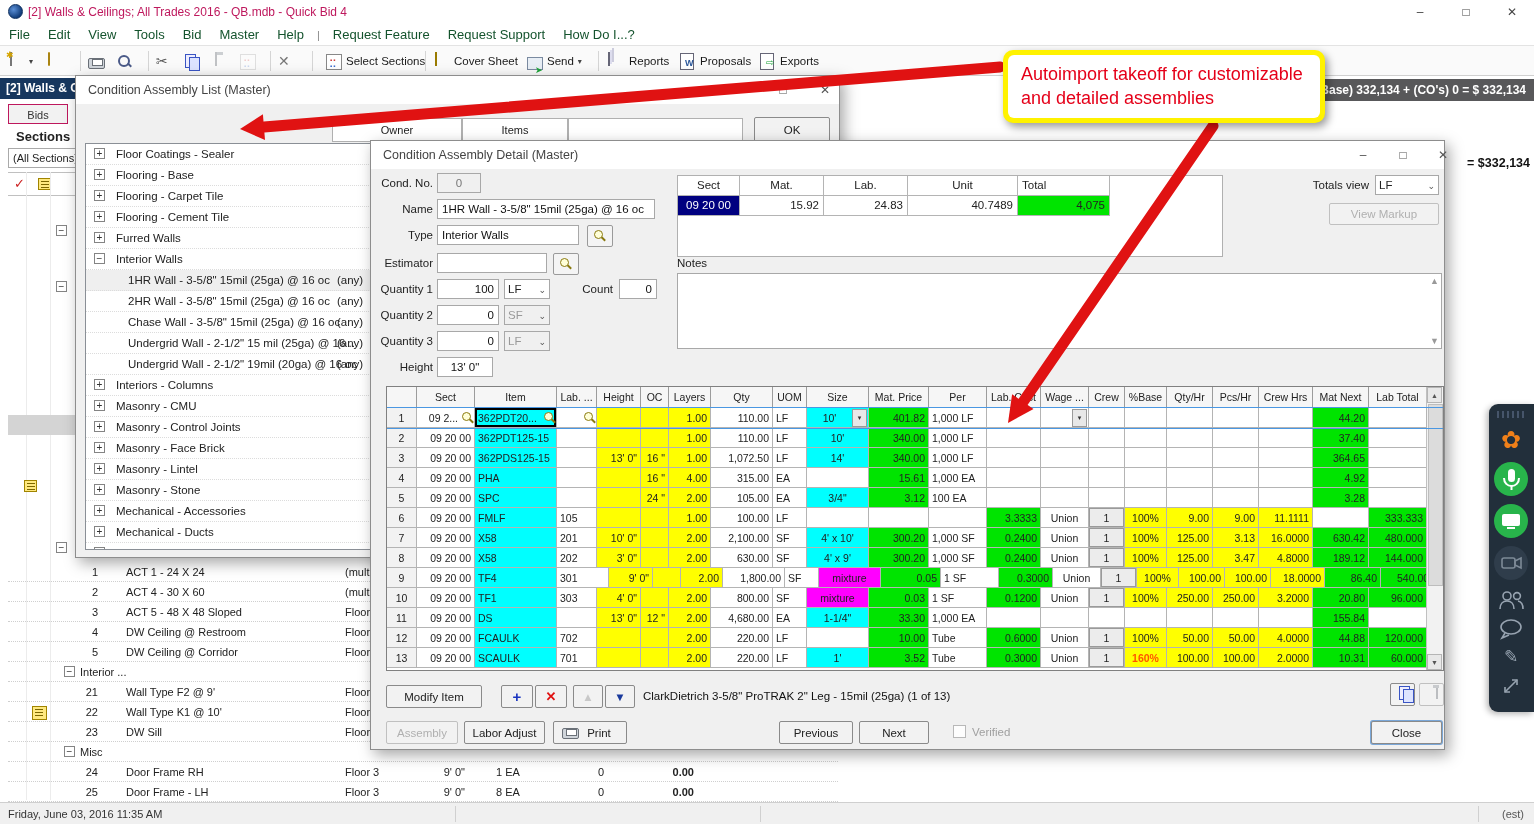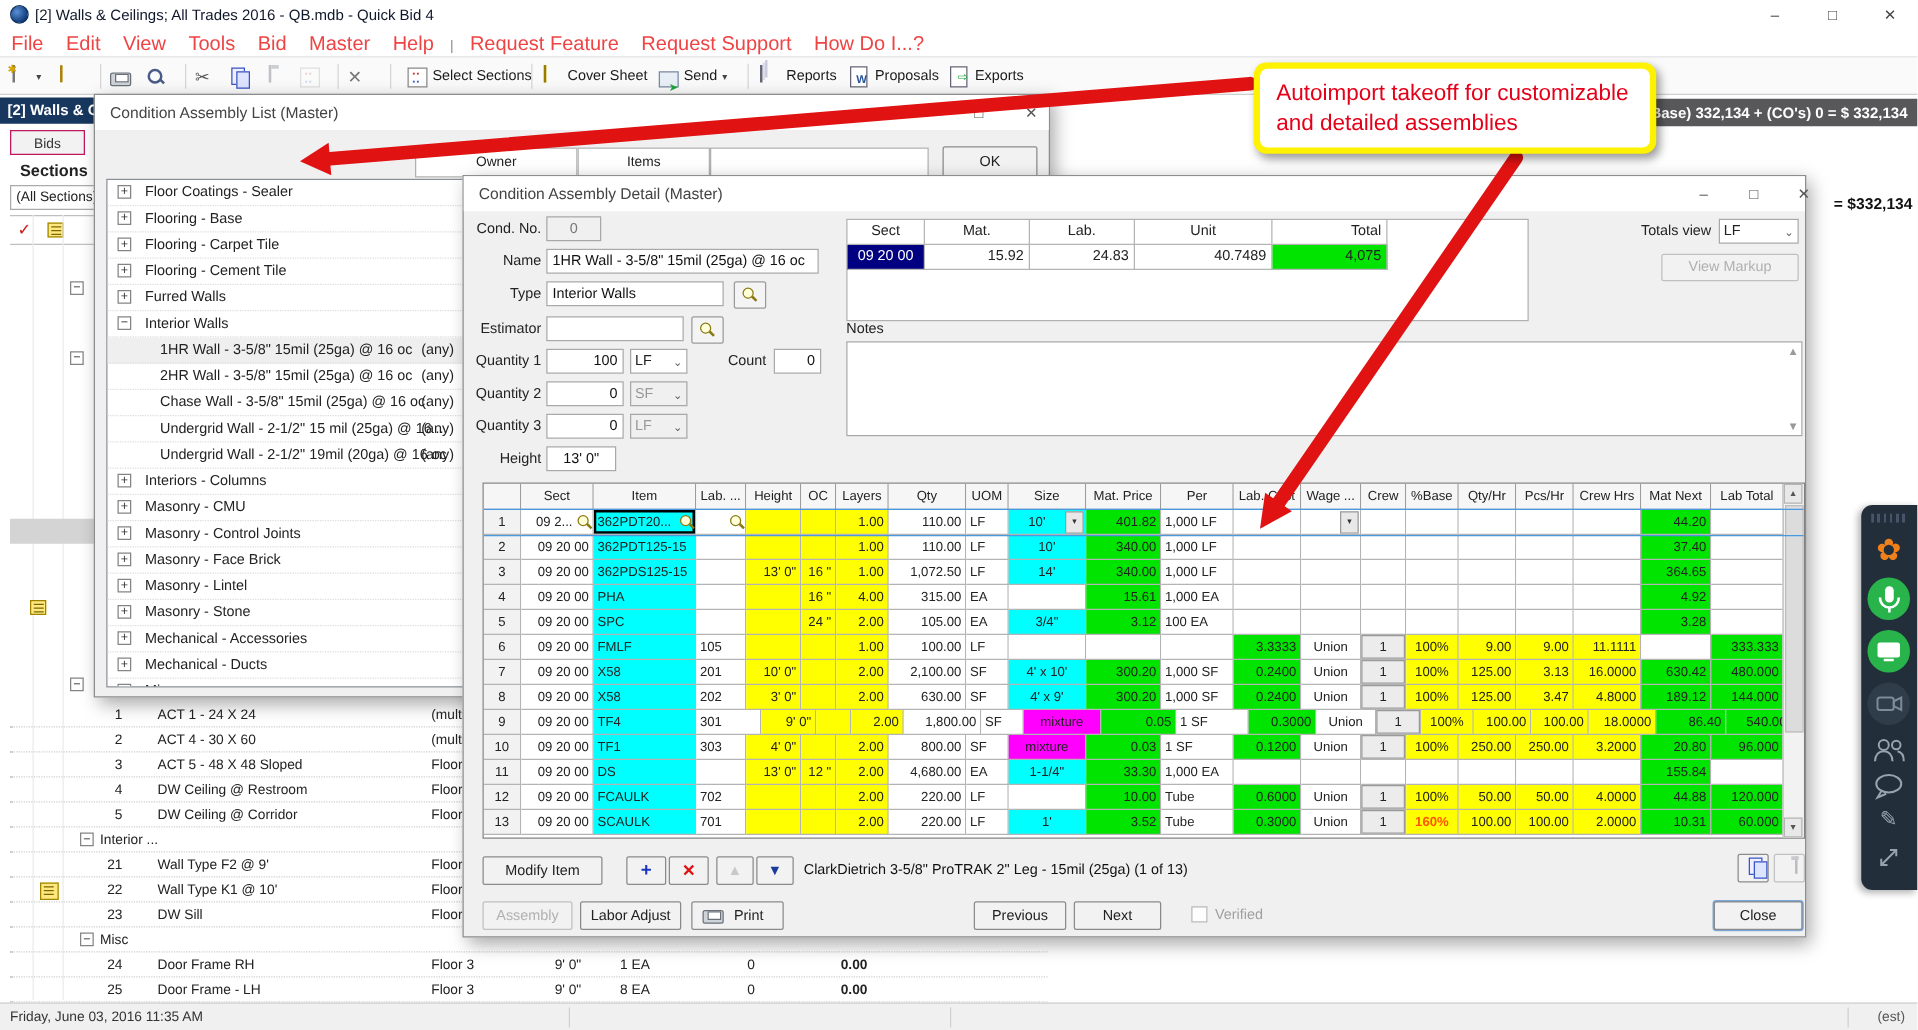--- a/index.html
+++ b/index.html
@@ -1,26 +1,26 @@
 <!DOCTYPE html>
 <html><head>
 <meta charset="utf-8">
 <style>
   html,body{margin:0;padding:0;background:#fff;}
   body{width:1534px;height:824px;position:relative;overflow:hidden;
        font-family:"Liberation Sans","DejaVu Sans",sans-serif;font-size:11px;color:#222;}
   .abs{position:absolute;box-sizing:border-box;}
   
   .titlebar{left:0;top:0;width:1534px;height:24px;background:#fff;}
-  .title-text{left:28px;top:5px;color:#0f172a;font-size:12px;}
+  .title-text{left:28px;top:5px;color:#be185d;font-size:12px;}
   .app-icon{left:8px;top:4px;width:15px;height:15px;border-radius:50%;
             background:radial-gradient(circle at 35% 35%,#5b8fd6 0%,#123d7a 70%);border:1px solid #0e2f5e;}
   .winctl{top:0;width:40px;height:24px;text-align:center;line-height:24px;color:#444;font-size:12px;}
   .menubar{left:0;top:24px;width:1534px;height:21px;background:#fff;}
-  .menu-item{display:inline-block;padding:3px 9px;font-size:16px;color:#ef4444;}
+  .menu-item{display:inline-block;padding:3px 9px;font-size:13px;color:#14532d;}
   .menu-sep{display:inline-block;padding:3px 4px;color:#888;}
   .toolbar{left:0;top:45px;width:1534px;height:31px;background:#fafafa;
            border-top:1px solid #e3e3e3;border-bottom:1px solid #d0d0d0;}
   .tbtn{top:3px;height:24px;display:flex;align-items:center;gap:4px;color:#1a1a1a;font-size:11.5px;}
   .tsep{top:5px;width:1px;height:20px;background:#d5d5d5;}
   .ticon{width:17px;height:17px;display:inline-block;position:relative;}
   .dis{opacity:.4;}
   .caret{font-size:8px;color:#444;}
   
   .i-page{background:#fff;border:1px solid #777;width:12px;height:15px;margin:1px 2px;}
@@ -447,21 +447,21 @@
   <span class="abs flabel" style="left:0;top:168px">Quantity 2</span>
   <span class="abs fld" style="left:66px;top:164px;width:62px;text-align:right">0</span>
   <span class="abs combo gray" style="left:133px;top:164px;width:46px"><span>SF</span><span class="ar">⌄</span></span>
   <span class="abs flabel" style="left:0;top:194px">Quantity 3</span>
   <span class="abs fld" style="left:66px;top:190px;width:62px;text-align:right">0</span>
   <span class="abs combo gray" style="left:133px;top:190px;width:46px"><span>LF</span><span class="ar">⌄</span></span>
   <span class="abs flabel" style="left:0;top:220px">Height</span>
   <span class="abs fld" style="left:66px;top:216px;width:56px;text-align:center">13' 0"</span>
 
   <div class="abs sumpanel">
-      <div><span class="sumcell" style="width: 62px; text-align: center;">Sect</span><span class="sumcell" style="width: 84px; text-align: center;">Mat.</span><span class="sumcell" style="width: 84px; text-align: center;">Lab.</span><span class="sumcell" style="width: 110px; text-align: center;">Unit</span><span class="sumcell" style="width: 92px; text-align: right;">Total</span></div>
+      <div><span class="sumcell" style="width: 62px; text-align: center;">Sect</span><span class="sumcell" style="width: 84px; text-align: center;">Mat.</span><span class="sumcell" style="width: 84px; text-align: center;">Lab.</span><span class="sumcell" style="width: 110px; text-align: center;">Unit</span><span class="sumcell" style="width: 92px; text-align: left;">Total</span></div>
       <div><span class="sumcell" style="width: 62px; background: rgb(0, 0, 128); color: rgb(255, 255, 255); text-align: center;">09 20 00</span><span class="sumcell" style="width: 84px; text-align: right;">15.92</span><span class="sumcell" style="width: 84px; text-align: right;">24.83</span><span class="sumcell" style="width: 110px; text-align: right;">40.7489</span><span class="sumcell" style="width: 92px; text-align: right; background: rgb(0, 228, 0);">4,075</span></div>
     </div>
   <span class="abs" style="left:920px;top:38px;width:78px;text-align:right;font-size:11.5px">Totals view</span>
   <span class="abs combo" style="left:1004px;top:34px;width:64px"><span>LF</span><span class="ar">⌄</span></span>
   <button class="abs btn disb" style="left:958px;top:62px;width:110px;height:22px">View Markup</button>
 
   <span class="abs" style="left:306px;top:116px;font-size:11.5px">Notes</span>
   <div class="abs notesbox">
     <span class="nscroll" style="top:2px">▲</span>
     <span class="nscroll" style="bottom:2px">▼</span>

